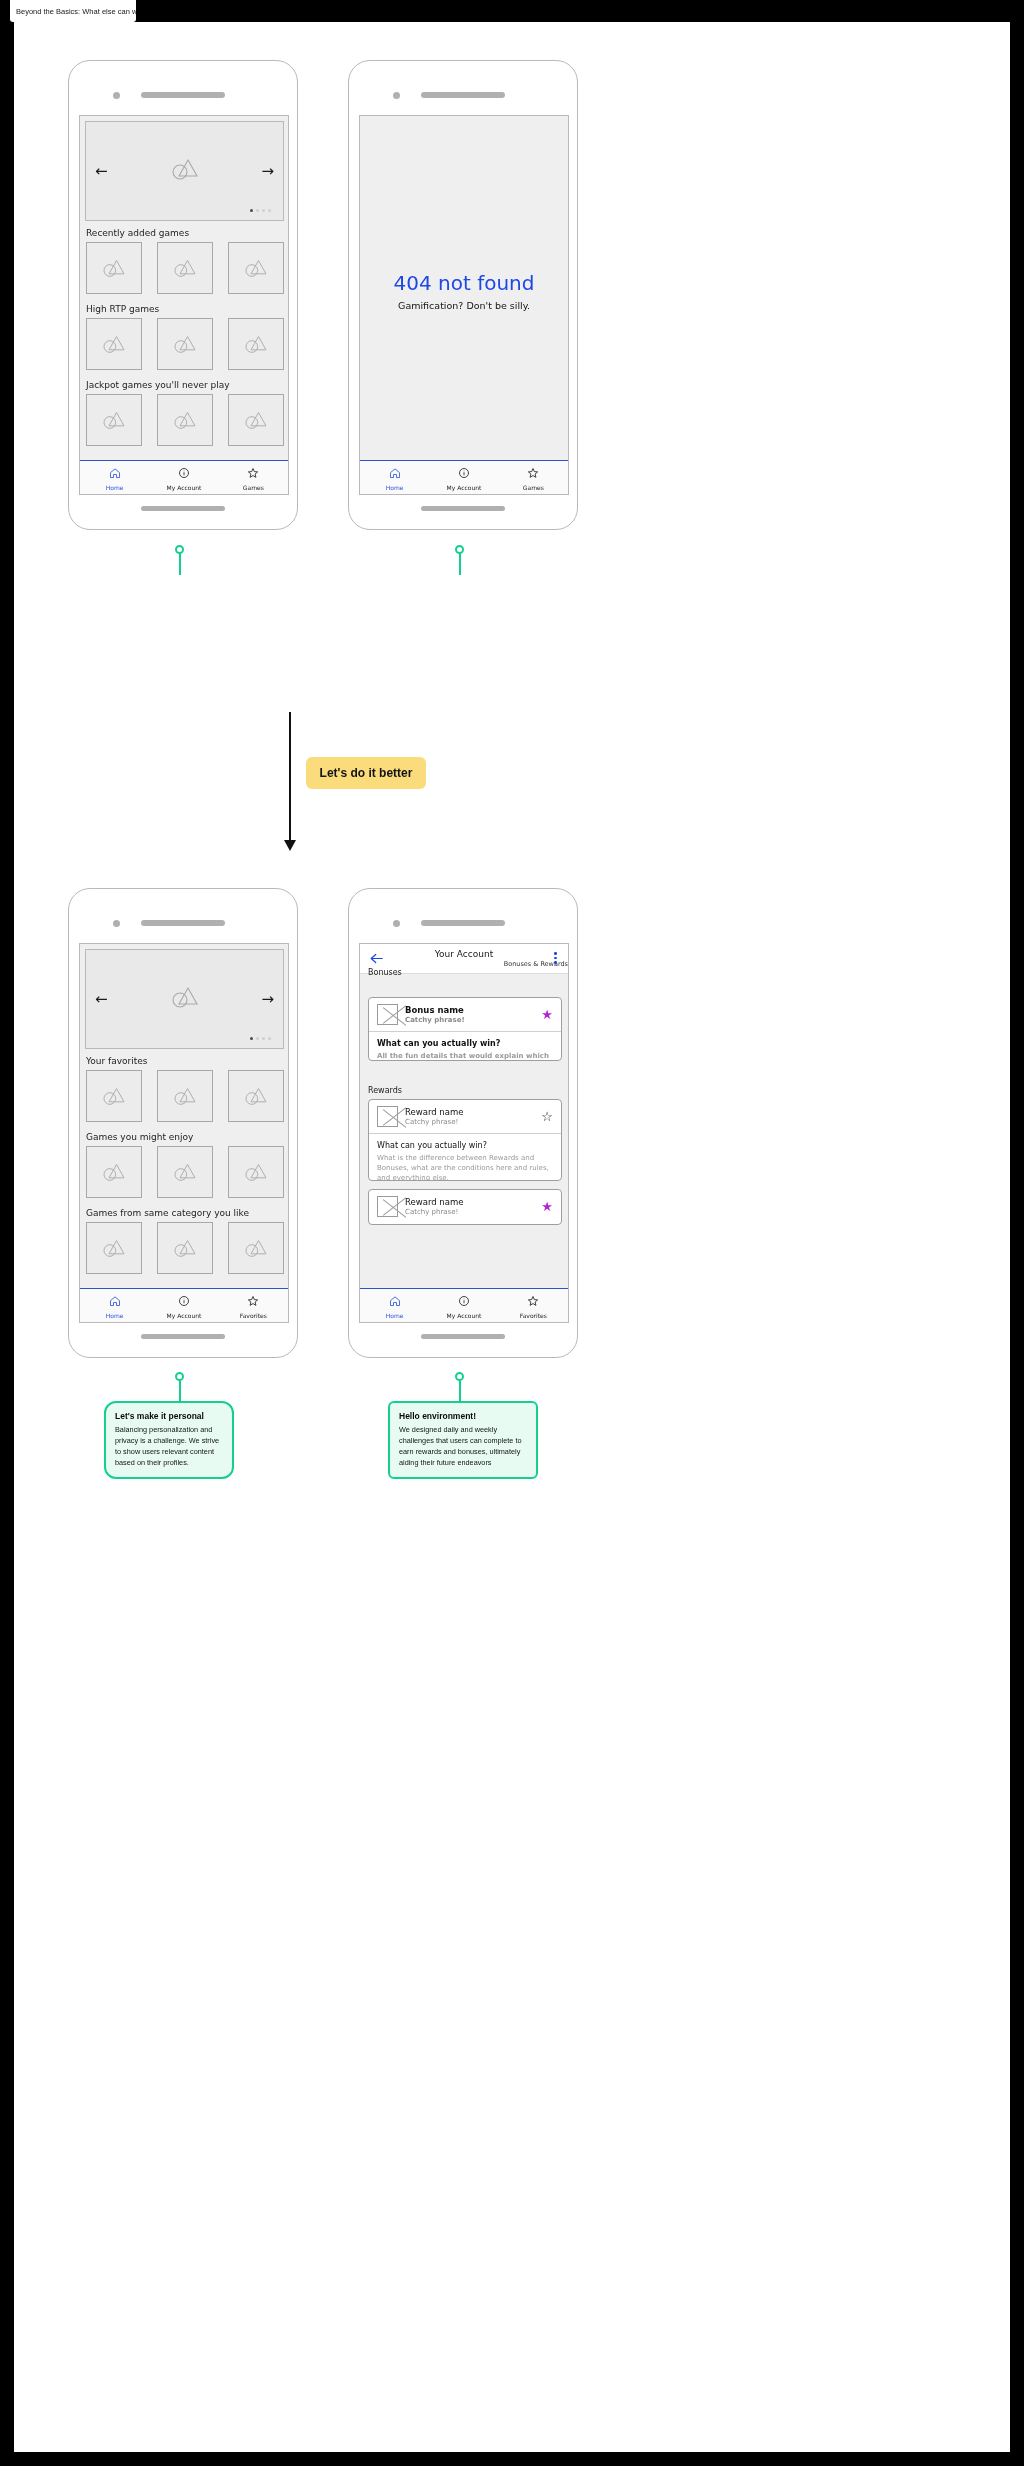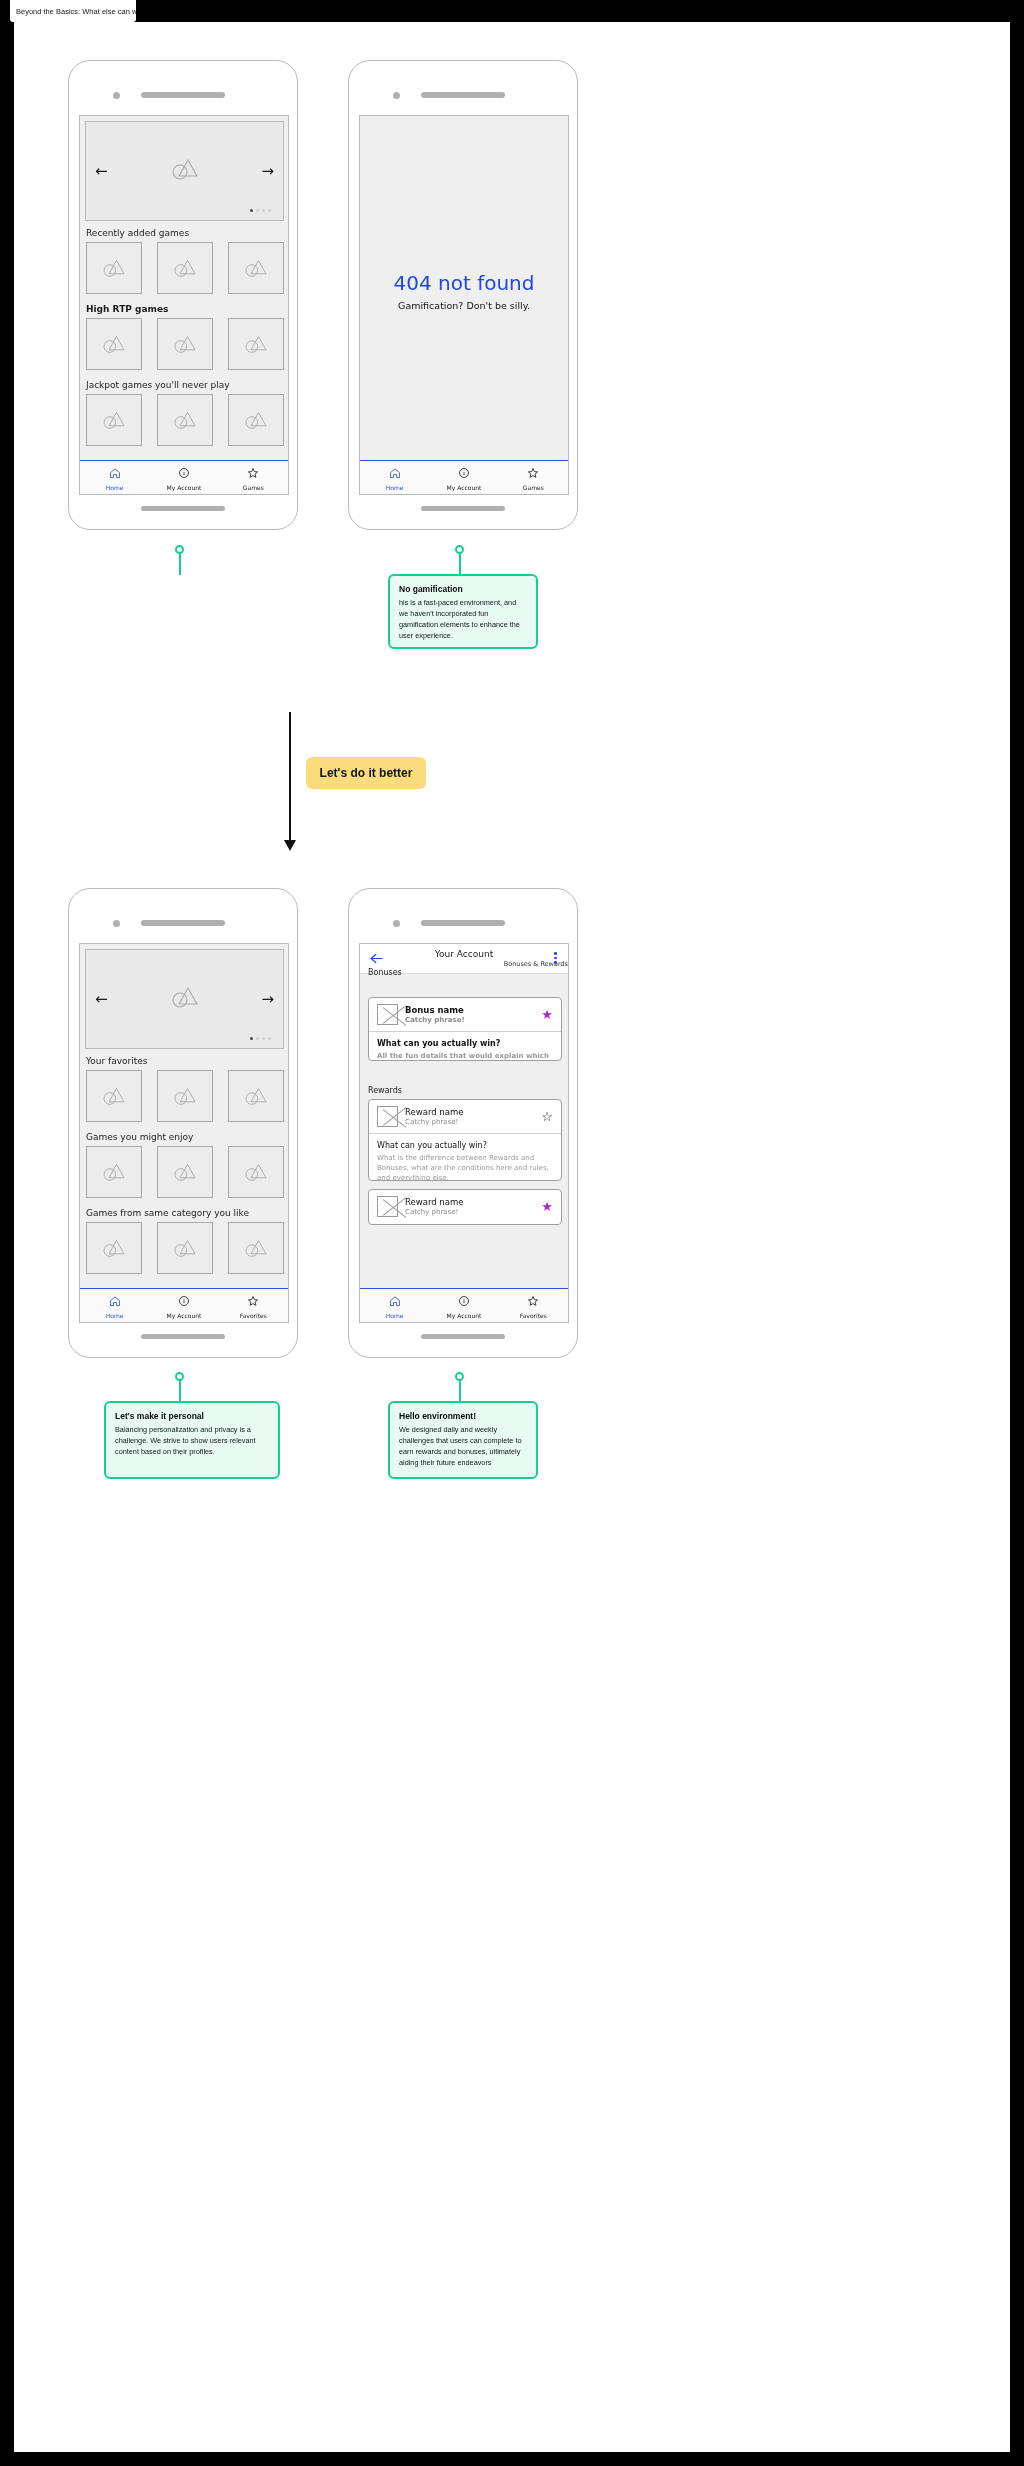--- a/index.html
+++ b/index.html
@@ -160,21 +160,21 @@
             <polygon points="17,3 26,19 8,19" fill="none" stroke="#a9a9a9" stroke-width="1.1"></polygon>
           </svg>
       </div>
       <div class="tile" style="left:148px; top:126px; width:56px; height:52px;">
         <svg width="24" height="20" viewBox="0 0 28 24">
             <circle cx="9" cy="15" r="7" fill="none" stroke="#a9a9a9" stroke-width="1.1"></circle>
             <polygon points="17,3 26,19 8,19" fill="none" stroke="#a9a9a9" stroke-width="1.1"></polygon>
           </svg>
       </div>
 
-      <div class="sec-label" style="left:6px; top:188px;font-weight:bold;">High RTP games</div>
+      <div class="sec-label" style="left:6px; top:188px;">High RTP games</div>
       <div class="tile" style="left:6px; top:202px; width:56px; height:52px;">
         <svg width="24" height="20" viewBox="0 0 28 24">
             <circle cx="9" cy="15" r="7" fill="none" stroke="#a9a9a9" stroke-width="1.1"></circle>
             <polygon points="17,3 26,19 8,19" fill="none" stroke="#a9a9a9" stroke-width="1.1"></polygon>
           </svg>
       </div>
       <div class="tile" style="left:77px; top:202px; width:56px; height:52px;">
         <svg width="24" height="20" viewBox="0 0 28 24">
             <circle cx="9" cy="15" r="7" fill="none" stroke="#a9a9a9" stroke-width="1.1"></circle>
             <polygon points="17,3 26,19 8,19" fill="none" stroke="#a9a9a9" stroke-width="1.1"></polygon>
@@ -278,24 +278,20 @@
         </div>
       </div>
     </div>
   </div>
 
   <div class="stem-knob" style="left:161px; top:523px;"></div>
   <div class="stem" style="left:164.5px; top:530px; height:23px;"></div>
 
   <div class="stem-knob" style="left:441px; top:523px;"></div>
   <div class="stem" style="left:444.5px; top:530px; height:23px;"></div>
-  <div class="callout" style="left:374px; top:552px; width:150px; height:75px;">
-    <h4>No gamification</h4>
-    <p>his is a fast-paced environment, and we haven't incorporated fun gamification elements to enhance the user experience.</p>
-  </div>
 
   <div class="flowline" style="left:275px; top:690px; height:130px;"></div>
   <div class="flowhead" style="left:269.8px; top:818px;"></div>
   <div class="badge" style="left:292px; top:735px; width:120px; height:32px;">
     <span>Let's do it better</span>
   </div>
 
   <div class="phone" style="left:54px; top:866px; width:230px; height:470px;">
     <div class="phone-dot" style="left:44px; top:31px;"></div>
     <div class="phone-speaker" style="left:72px; top:31px; width:84px;"></div>
@@ -502,21 +498,21 @@
               </svg>
           </span>
           <span class="navlabel">Favorites</span>
         </div>
       </div>
     </div>
   </div>
 
   <div class="stem-knob" style="left:161px; top:1350px;"></div>
   <div class="stem" style="left:164.5px; top:1357px; height:23px;"></div>
-  <div class="callout" style="left:90px; top:1379px; width:176px; height:78px;">
+  <div class="callout" style="left:90px; top:1379px; width:130px; height:78px;border-radius:12px;">
     <h4>Let's make it personal</h4>
     <p>Balancing personalization and privacy is a challenge. We strive to show users relevant content based on their profiles.</p>
   </div>
 
   <div class="stem-knob" style="left:441px; top:1350px;"></div>
   <div class="stem" style="left:444.5px; top:1357px; height:23px;"></div>
   <div class="callout" style="left:374px; top:1379px; width:150px; height:78px;">
     <h4>Hello environment!</h4>
     <p>We designed daily and weekly challenges that users can complete to earn rewards and bonuses, ultimately aiding their future endeavors</p>
   </div>

